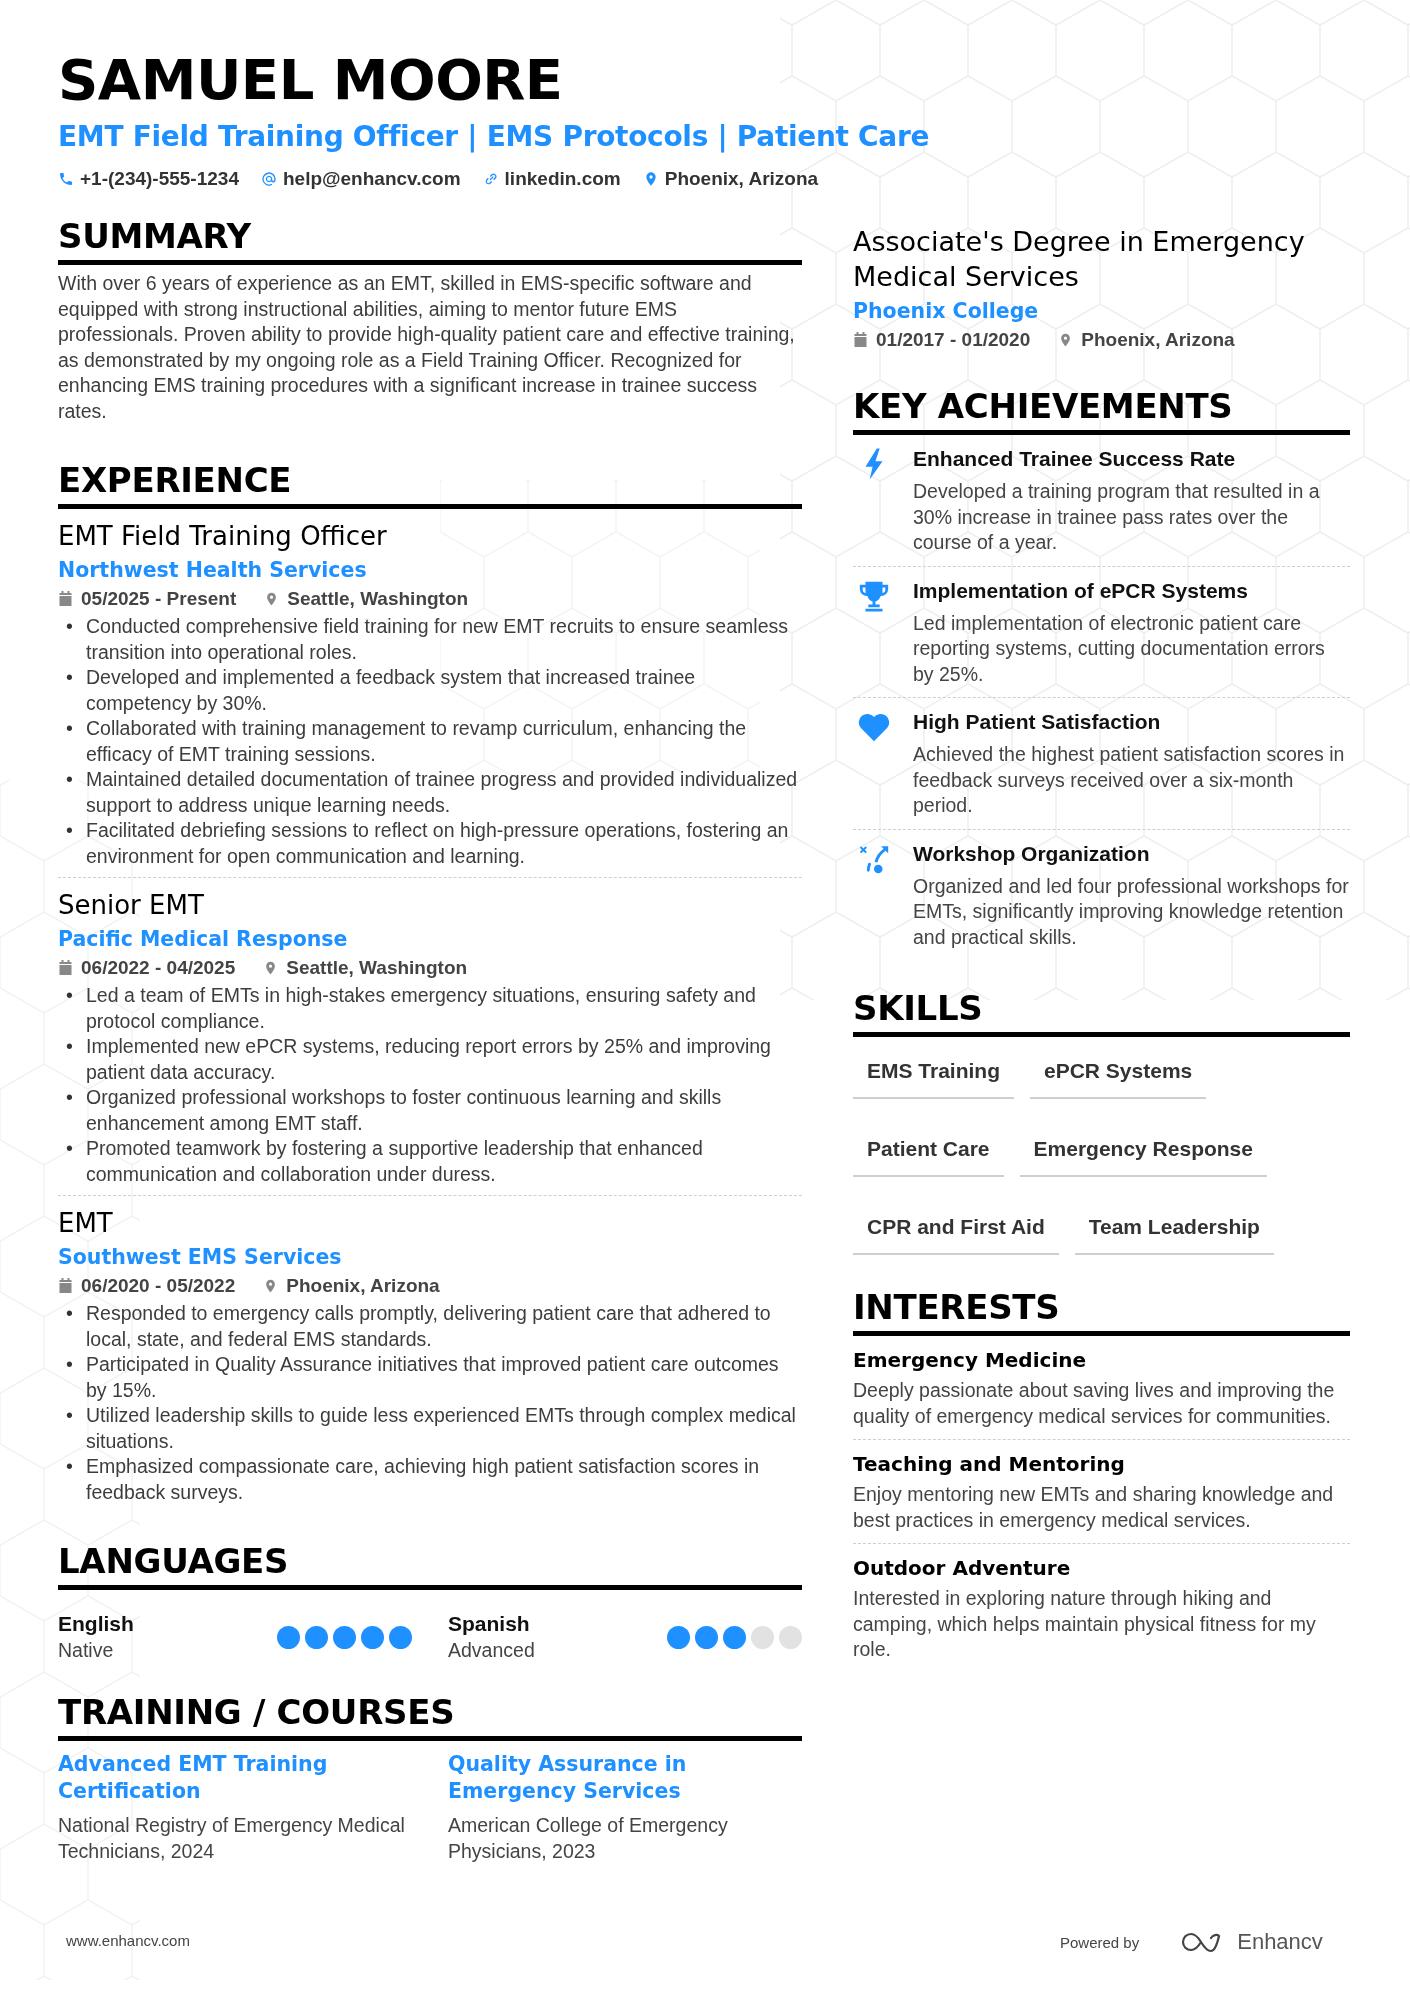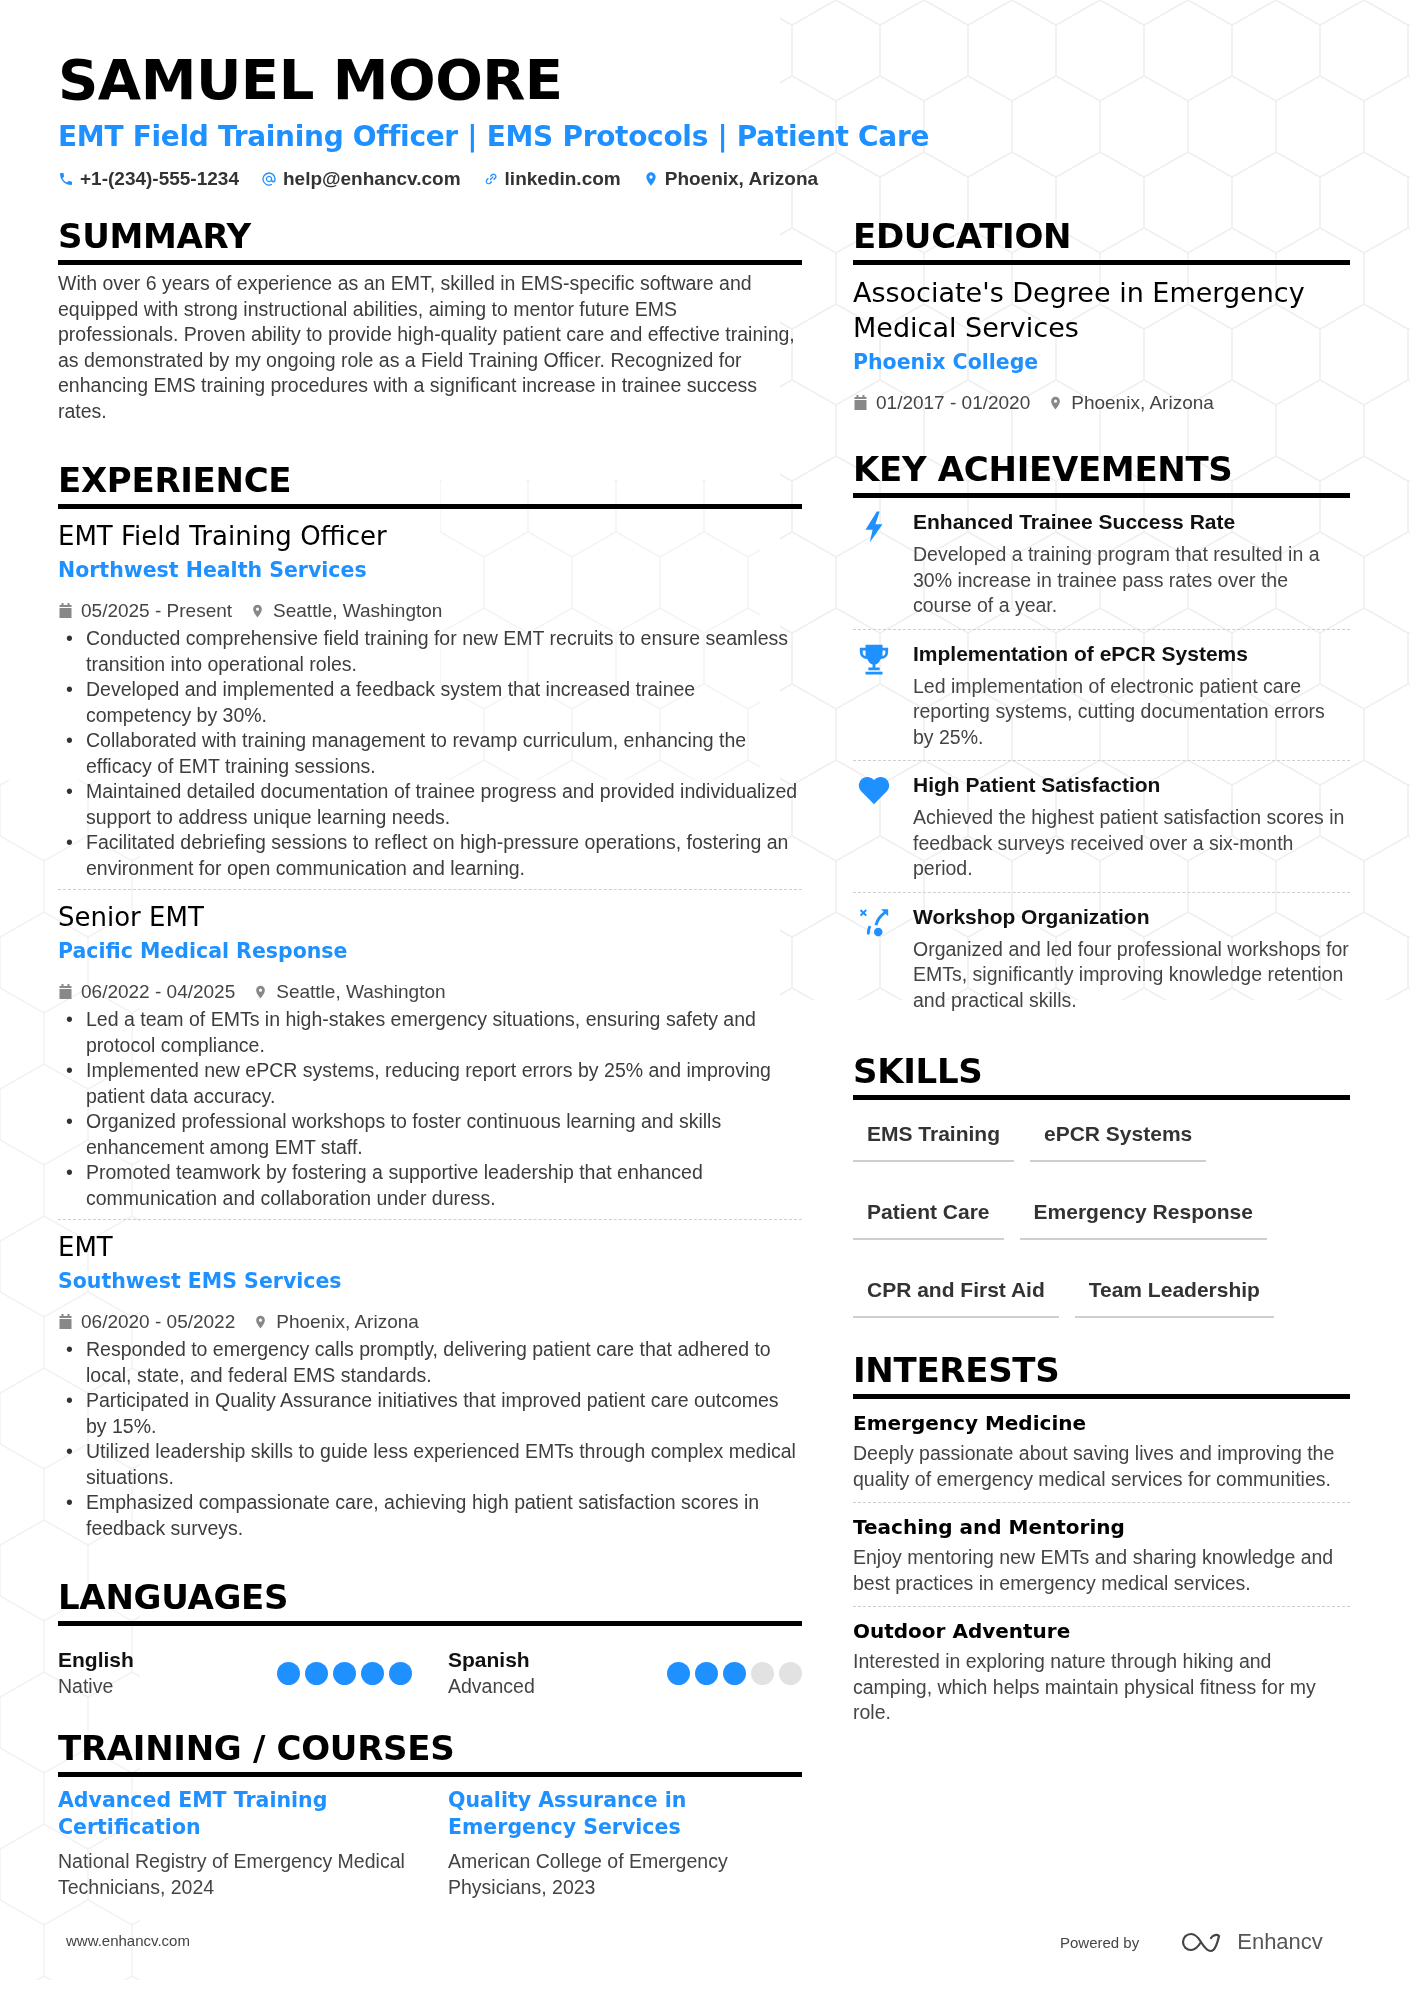--- a/index.html
+++ b/index.html
@@ -20,21 +20,21 @@
 
   .section-title { font-family: "DejaVu Sans", sans-serif; font-weight: bold; font-size: 34px; color: #000; line-height: 44px; border-bottom: 5px solid #000; padding-bottom: 2px; letter-spacing: -0.3px; }
   .section { margin-bottom: 26px; }
 
   .body-text { font-size: 19.5px; line-height: 25.5px; color: #3d3d3d; margin-top: 6px; }
 
   .job { padding: 10px 0 8px; border-bottom: 1px dashed #cfcfcf; }
   .job:last-child { border-bottom: none; }
   .job-title { font-family: "DejaVu Sans", sans-serif; font-size: 26px; color: #000; line-height: 34px; }
   .company { font-family: "DejaVu Sans", sans-serif; font-weight: bold; font-size: 20.5px; color: #1e90ff; line-height: 30px; margin-top: 2px; }
-  .meta { display: flex; gap: 18px; font-size: 19px; color: #444; line-height: 28px; margin-top: 12px; }
+  .meta { display: flex; gap: 28px; font-size: 19px; color: #444; line-height: 28px; margin-top: 0; font-weight: bold; }
   .meta-item { display: flex; align-items: center; gap: 8px; }
   .meta-item svg { width: 15px; height: 16px; fill: #888; }
   ul.bullets { list-style: none; margin-top: 1px; }
   ul.bullets li { position: relative; padding-left: 28px; font-size: 19.5px; line-height: 25.5px; color: #3d3d3d; }
   ul.bullets li::before { content: "•"; position: absolute; left: 8px; top: 0; color: #333; }
 
   .edu-degree { font-family: "DejaVu Sans", sans-serif; font-size: 27px; line-height: 35px; color: #000; margin-top: 10px; }
   .edu-school { font-family: "DejaVu Sans", sans-serif; font-weight: bold; font-size: 20.5px; color: #1e90ff; line-height: 30px; margin-top: 2px; }
 
   .ach { display: flex; gap: 18px; padding: 10px 0 10px; border-bottom: 1px dashed #cfcfcf; }
@@ -251,21 +251,20 @@
           <div class="course-title">Quality Assurance in Emergency Services</div>
           <div class="course-desc">American College of Emergency Physicians, 2023</div>
         </div>
       </div>
     </div>
   </div>
 
   <div class="col-right">
 
     <div class="section">
-      <div class="section-title">EDUCATION</div>
       <div class="edu-degree">Associate's Degree in Emergency Medical Services</div>
       <div class="edu-school">Phoenix College</div>
       <div class="meta">
         <span class="meta-item">
           <svg viewBox="0 0 14 16">
               <path d="M1 5h12v10H1zM1 2h12v2H1zM3 0h2v3H3zm6 0h2v3H9z"></path>
             </svg>
           <span>01/2017 - 01/2020</span>
         </span>
         <span class="meta-item">

